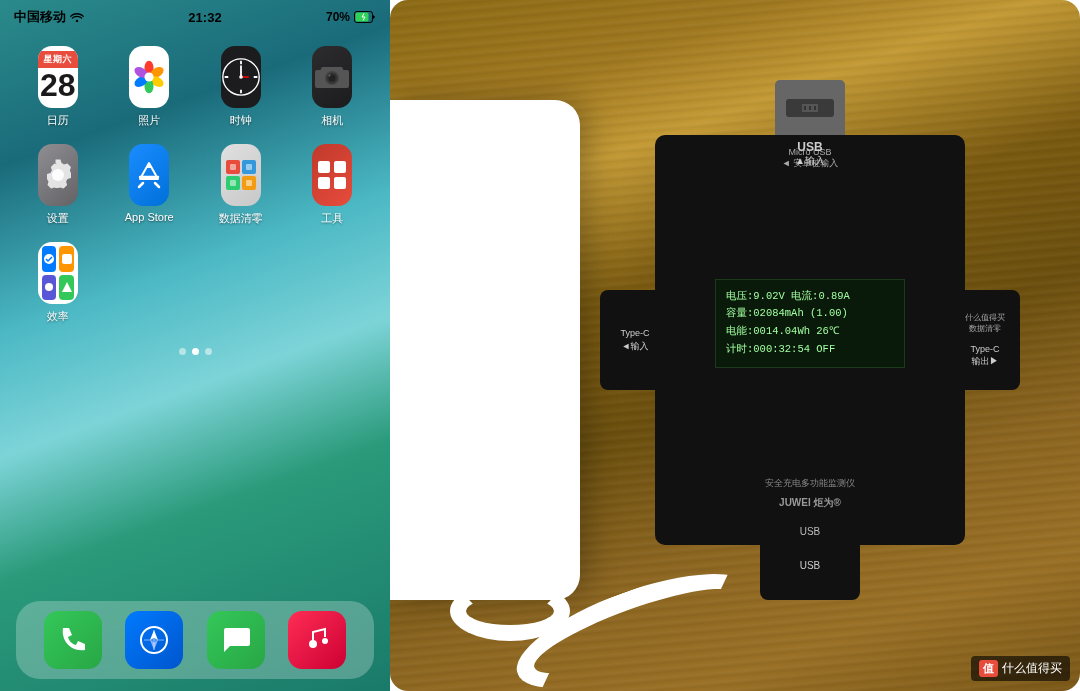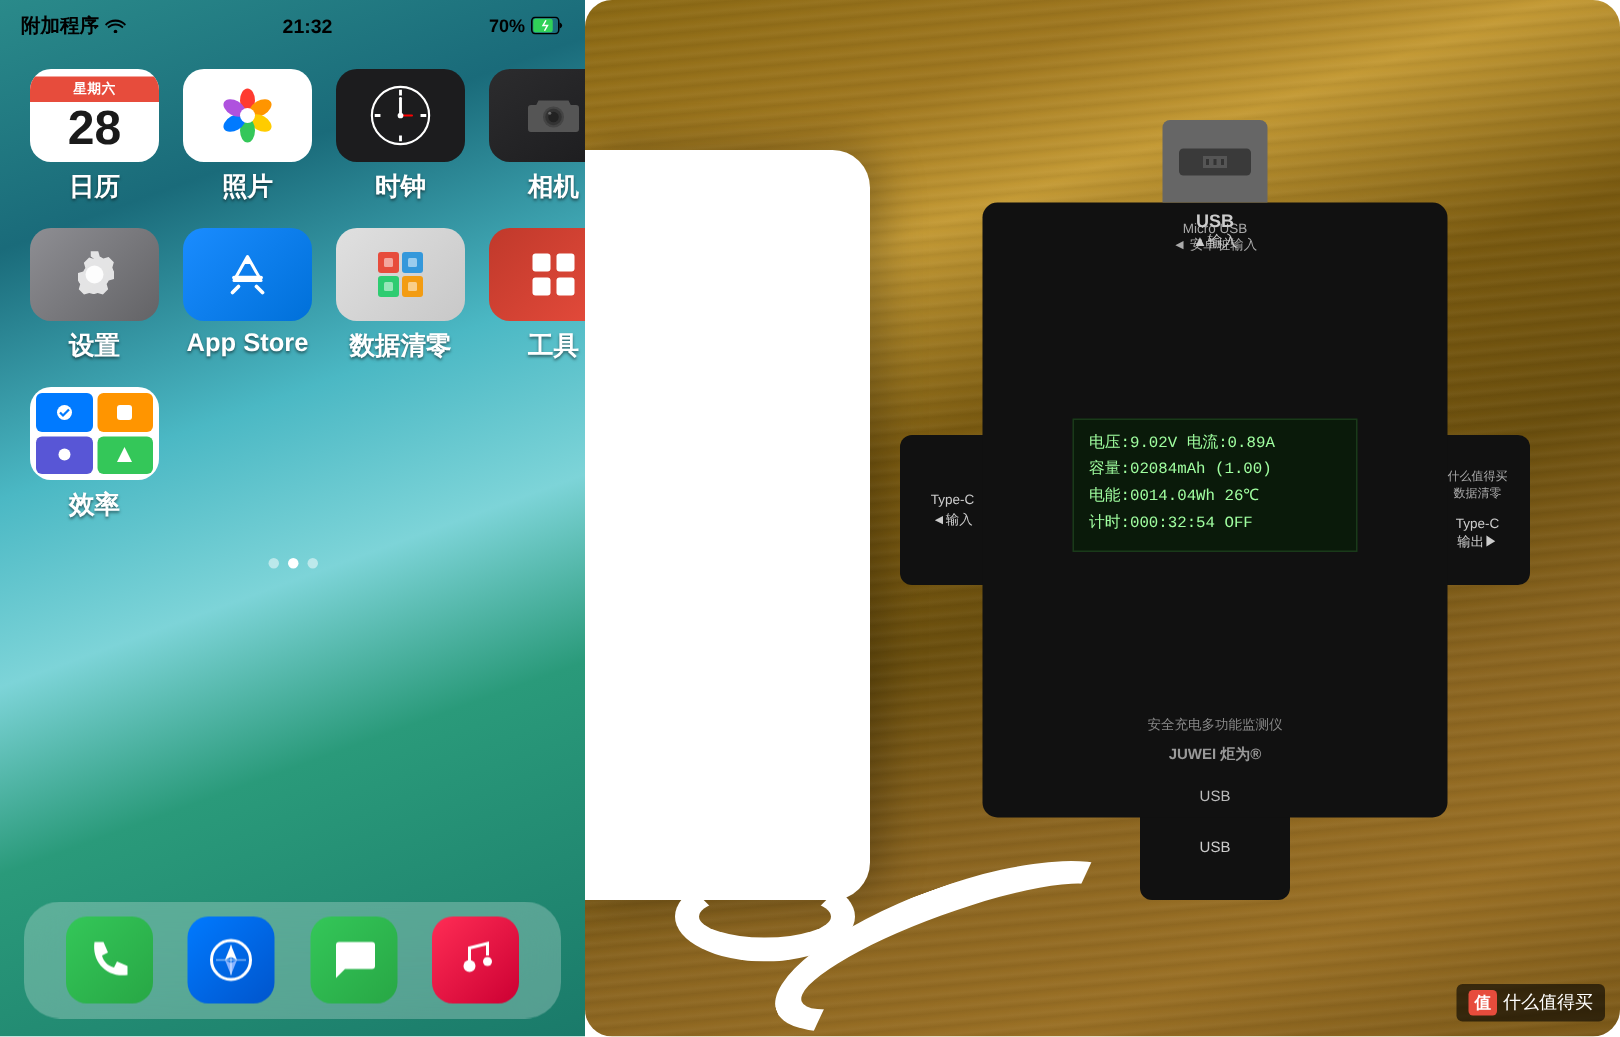--- a/index.html
+++ b/index.html
@@ -48,36 +48,36 @@
 
     .app-icon-wrapper {
       display: flex;
       flex-direction: column;
       align-items: center;
       gap: 5px;
       cursor: pointer;
     }
 
     .app-icon {
-      width: 86px;
+      width: 40px;
       height: 62px;
       border-radius: 14px;
       display: flex;
       align-items: center;
       justify-content: center;
       font-size: 28px;
       overflow: hidden;
     }
 
     .app-label {
-      font-size: 17px;
+      font-size: 11px;
       color: white;
       text-shadow: 0 1px 2px rgba(0,0,0,0.5);
       text-align: center;
-      font-weight: 700;
+      font-weight: 400;
     }
 
     
     .icon-calendar {
       background: white;
       flex-direction: column;
     }
     .icon-calendar .cal-top {
       background: #e74c3c;
       width: 100%;
@@ -201,21 +201,21 @@
 
   </style>
 </head>
 <body>
 
 <div class="iphone-screen">
   <div class="iphone-bg"></div>
 
   <div class="status-bar">
     <div class="status-left">
-      <span>附加程序</span>
+      <span>中国移动</span>
       <svg width="14" height="10" viewBox="0 0 14 10">
         <path d="M7 2.5C9.5 2.5 11.7 3.5 13.2 5.2L14 4.2C12.2 2.2 9.7 1 7 1C4.3 1 1.8 2.2 0 4.2L0.8 5.2C2.3 3.5 4.5 2.5 7 2.5Z" fill="black"></path>
         <path d="M7 5C8.8 5 10.4 5.7 11.6 6.9L12.4 5.9C10.9 4.5 8.9 3.7 7 3.7C5.1 3.7 3.1 4.5 1.6 5.9L2.4 6.9C3.6 5.7 5.2 5 7 5Z" fill="black"></path>
         <circle cx="7" cy="9" r="1.2" fill="black"></circle>
       </svg>
     </div>
     <div class="status-center">21:32</div>
     <div class="status-right">
       <span>70%</span>
       <svg width="22" height="12" viewBox="0 0 22 12">

